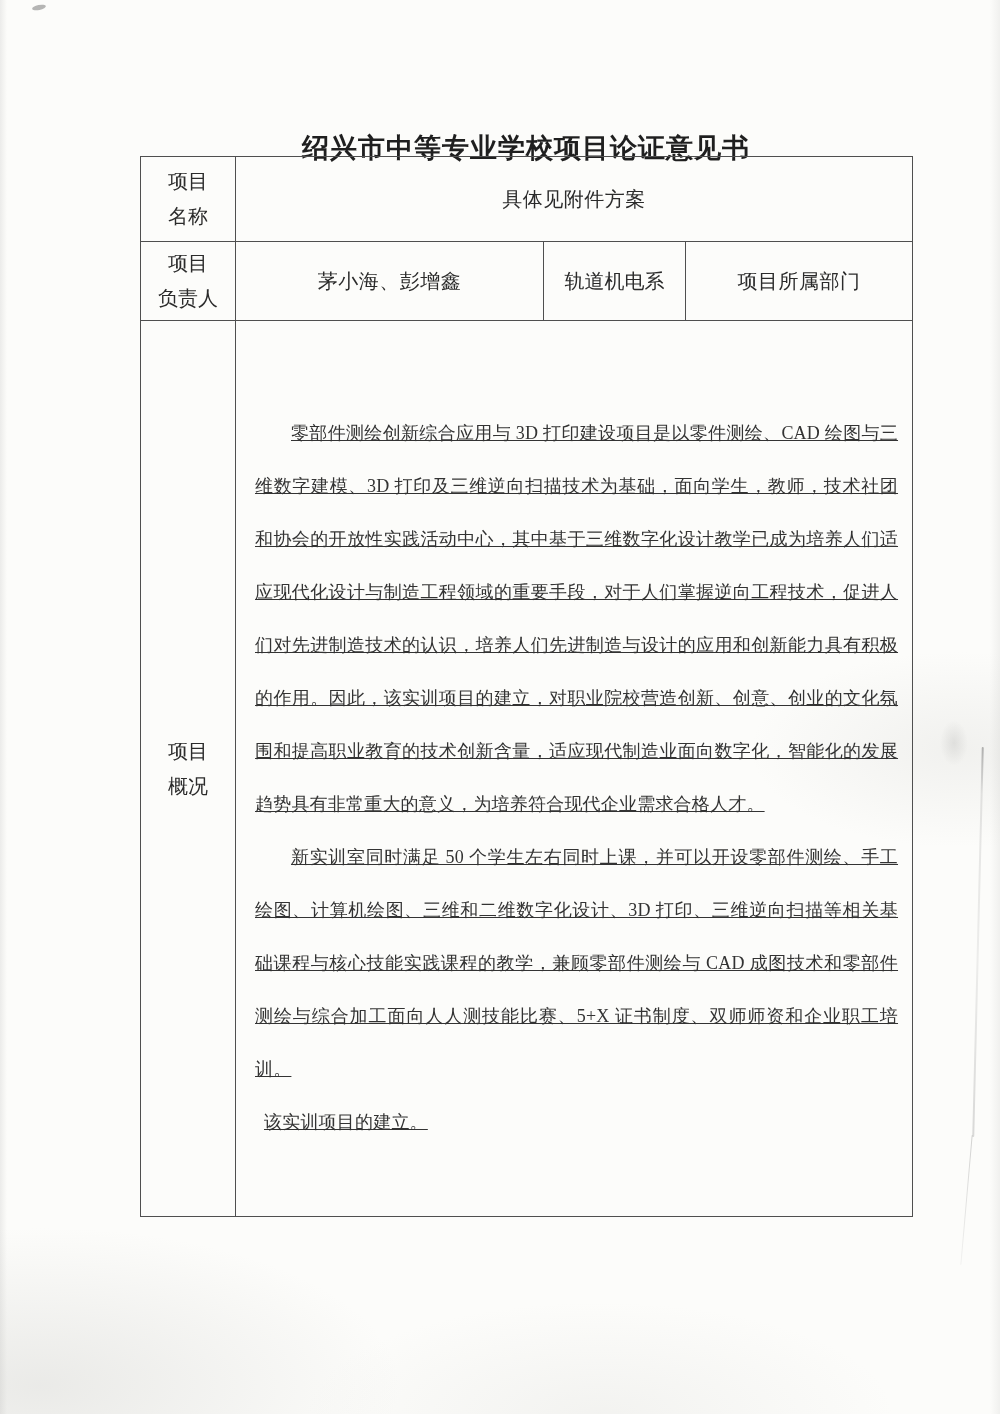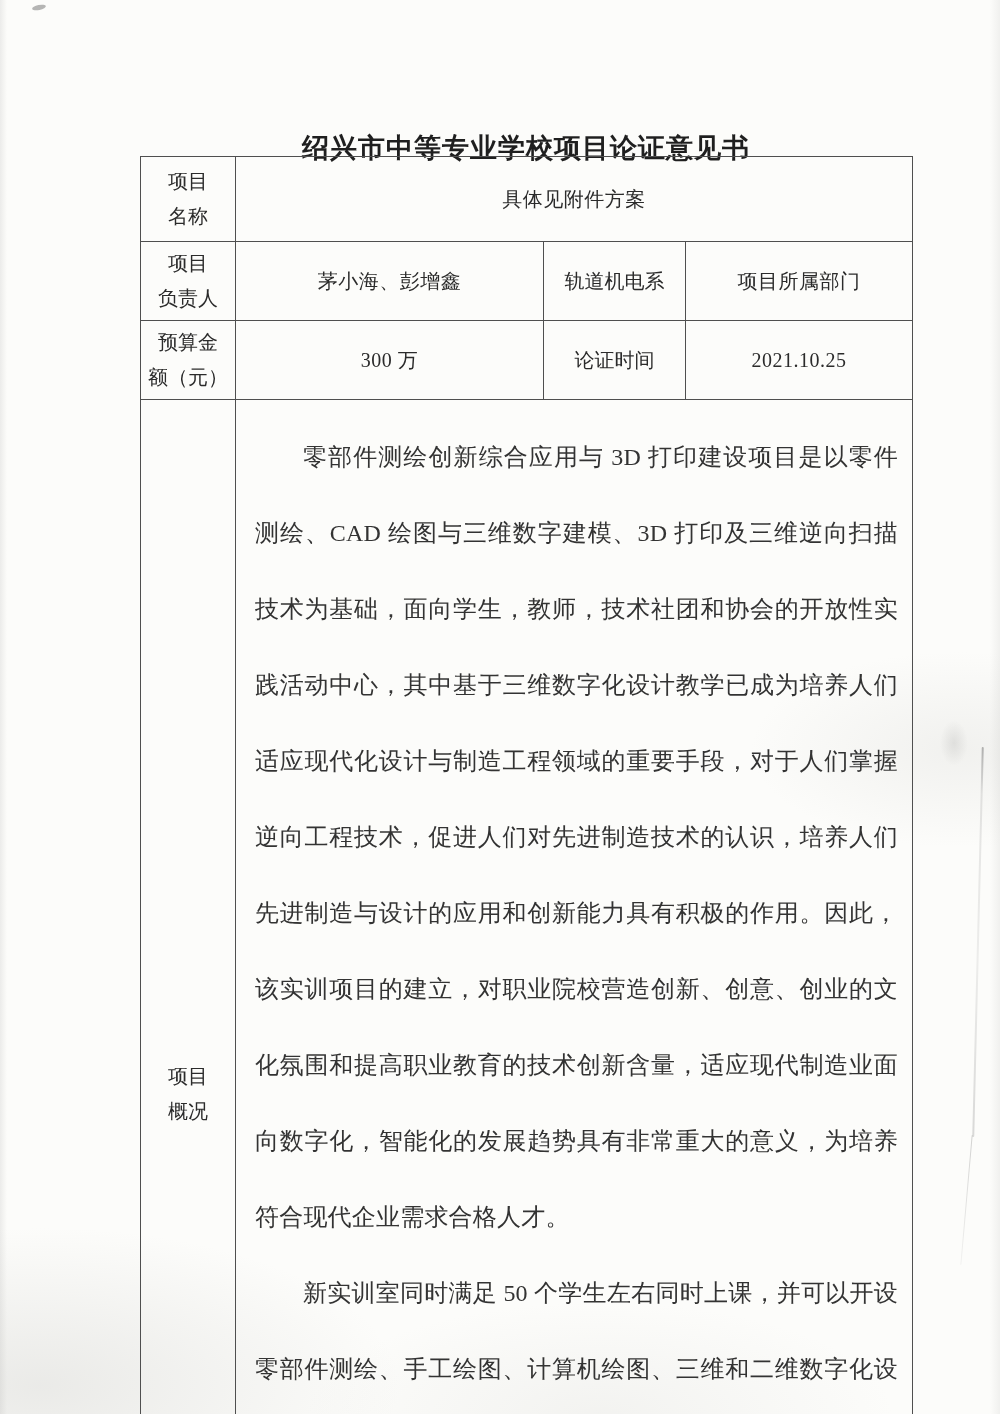--- a/index.html
+++ b/index.html
@@ -65,25 +65,26 @@
   tr.r1 { height: 85px; }
   tr.r2 { height: 76px; }
   tr.r3 { height: 78px; }
   tr.r4 { height: 896px; }
 
   td.overview-cell {
     vertical-align: top;
     padding: 19px 14px 0 19px;
   }
   td.overview-cell p {
-    font-size: 24px;
-    line-height: 76px;
+    font-size: 18px;
+    line-height: 53px;
     text-align: justify;
     color: #333333;
     letter-spacing: 0.2px;
+    text-decoration: underline;
   }
   p.indent-2 { text-indent: 2em; }
   p.indent-half { text-indent: 0.5em; }
 
   
   .crease-main {
     position: absolute;
     left: 977px;
     top: 747px;
     width: 2px;
@@ -149,27 +150,20 @@
     </tr>
 
     <tr class="r2">
       <td class="lbl">项目
 负责人</td>
       <td class="val">茅小海、彭增鑫</td>
       <td class="lbl">轨道机电系</td>
       <td class="val">项目所属部门</td>
     </tr>
 
-    <tr class="r3">
-      <td class="lbl">预算金
-额（元）</td>
-      <td class="val">300 万</td>
-      <td class="lbl">论证时间</td>
-      <td class="val">2021.10.25</td>
-    </tr>
 
     <tr class="r4">
       <td class="lbl">项目
 概况</td>
       <td class="overview-cell" colspan="3">
         <p class="indent-2">零部件测绘创新综合应用与 3D 打印建设项目是以零件测绘、CAD 绘图与三维数字建模、3D 打印及三维逆向扫描技术为基础，面向学生，教师，技术社团和协会的开放性实践活动中心，其中基于三维数字化设计教学已成为培养人们适应现代化设计与制造工程领域的重要手段，对于人们掌握逆向工程技术，促进人们对先进制造技术的认识，培养人们先进制造与设计的应用和创新能力具有积极的作用。因此，该实训项目的建立，对职业院校营造创新、创意、创业的文化氛围和提高职业教育的技术创新含量，适应现代制造业面向数字化，智能化的发展趋势具有非常重大的意义，为培养符合现代企业需求合格人才。</p>
         <p class="indent-2">新实训室同时满足 50 个学生左右同时上课，并可以开设零部件测绘、手工绘图、计算机绘图、三维和二维数字化设计、3D 打印、三维逆向扫描等相关基础课程与核心技能实践课程的教学，兼顾零部件测绘与 CAD 成图技术和零部件测绘与综合加工面向人人测技能比赛、5+X 证书制度、双师师资和企业职工培训。</p>
         <p class="indent-half">该实训项目的建立。</p>
       </td>
     </tr>

